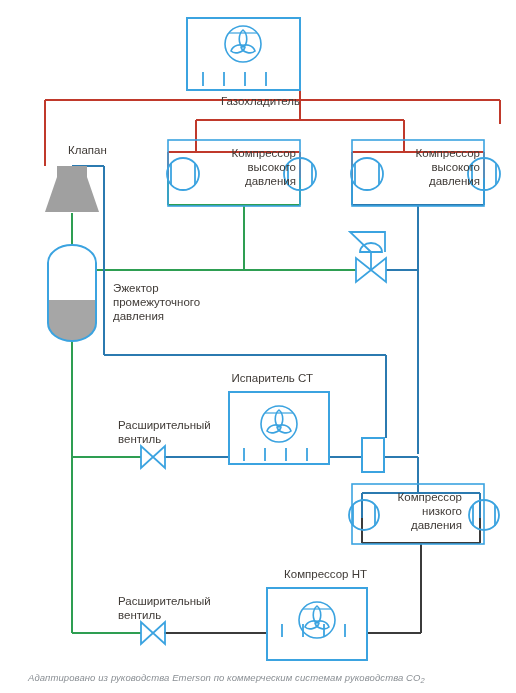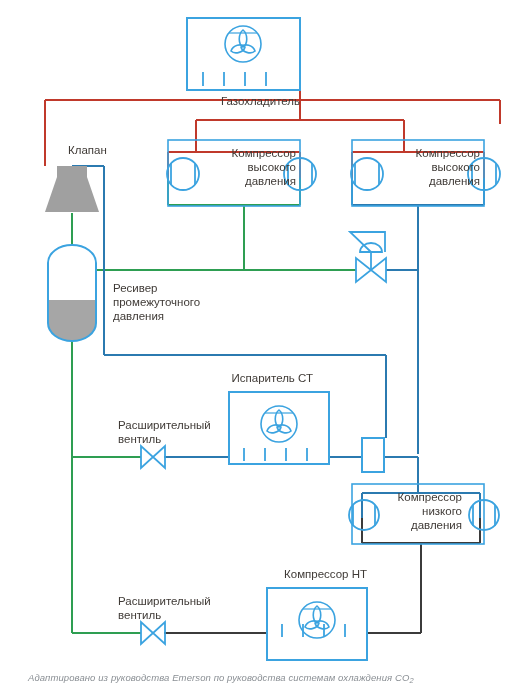--- a/index.html
+++ b/index.html
@@ -267,34 +267,34 @@
   <div class="lbl" style="left:68px; top:143px;">Клапан</div>
 
   <div class="lbl center" style="left:204px; top:146px; width:92px;">Компрессор
 высокого
 давления</div>
 
   <div class="lbl center" style="left:388px; top:146px; width:92px;">Компрессор
 высокого
 давления</div>
 
-  <div class="lbl" style="left:113px; top:281px;">Ресивер
+  <div class="lbl" style="left:113px; top:281px;">Эжектор
 промежуточного
 давления</div>
 
 
   <div class="lbl center" style="left:213px; top:371px; width:100px;">Испаритель СТ</div>
 
   <div class="lbl" style="left:118px; top:418px;">Расширительный
 вентиль</div>
 
   <div class="lbl center" style="left:382px; top:490px; width:80px;">Компрессор
 низкого
 давления</div>
 
   <div class="lbl center" style="left:267px; top:567px; width:100px;">Компрессор НТ</div>
 
   <div class="lbl" style="left:118px; top:594px;">Расширительный
 вентиль</div>
 
-  <div class="caption"><span>Адаптировано из руководства Emerson по руководства системам охлаждения CO</span><sub>2</sub></div>
+  <div class="caption"><span>Адаптировано из руководства Emerson по коммерческим системам руководства CO</span><sub>2</sub></div>
 
 </div>
 
 </body></html>

